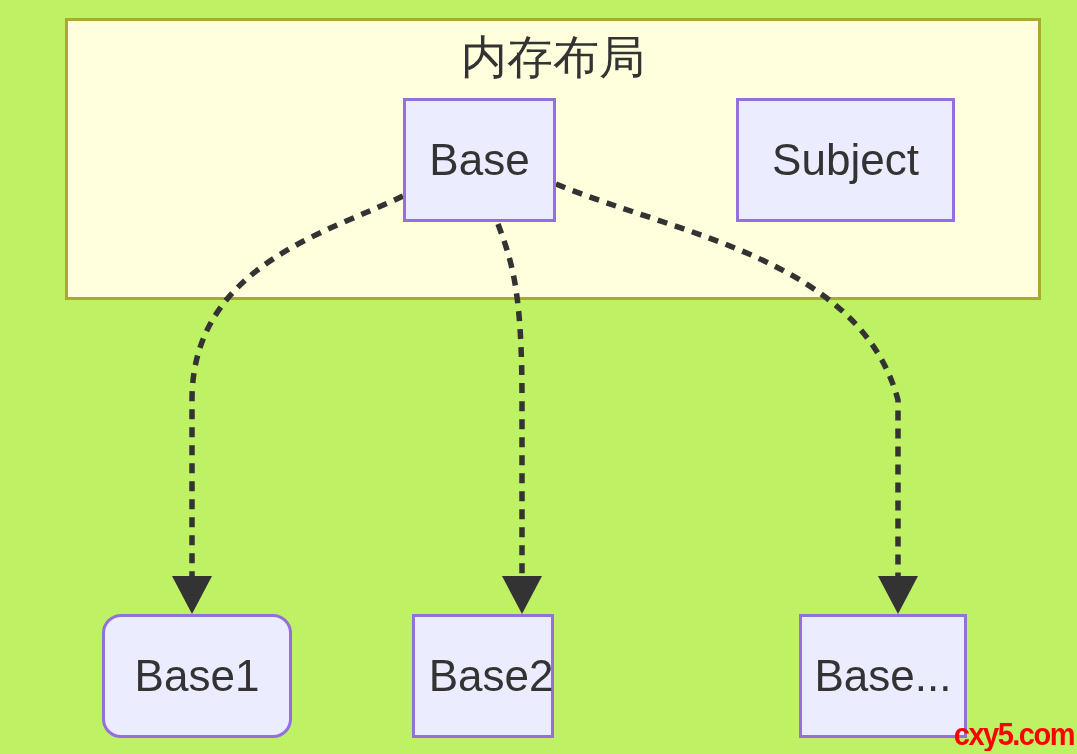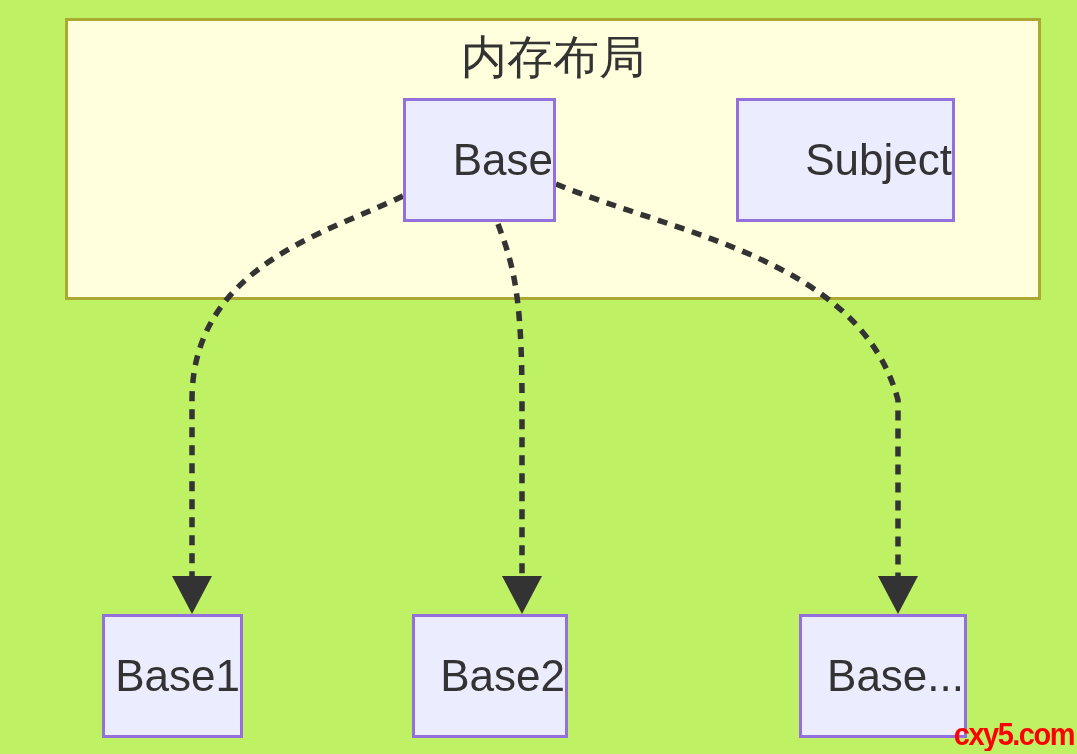--- a/index.html
+++ b/index.html
@@ -34,27 +34,27 @@
     fill:none;stroke:var(--edge-color);stroke-width:5.5;
     stroke-dasharray:10 8;
   }
   .arrow{fill:var(--edge-color);stroke:none;}
 
   
   .node{
     position:absolute;height:124px;
     background:var(--node-fill);
     border:3px solid var(--node-border);
-    display:flex;align-items:center;justify-content:flex-end;
+    display:flex;align-items:center;justify-content:center;
     font-size:44px;color:var(--text-color);
   }
   .node-base{left:403px;top:98px;width:153px;}
   .node-subject{left:736px;top:98px;width:219px;}
-  .node-base1{left:102px;top:614px;width:141px;}
-  .node-base2{left:412px;top:614px;width:156px;padding-left:16px;}
+  .node-base1{left:102px;top:614px;width:190px;border-radius:19px;}
+  .node-base2{left:412px;top:614px;width:142px;padding-left:16px;}
   .node-base-more{left:799px;top:614px;width:168px;}
 
   
   .watermark{
     position:absolute;right:3px;bottom:2px;
     font-size:29px;font-weight:bold;letter-spacing:-1.5px;
     color:var(--watermark-color);
     transform:scaleY(1.05);transform-origin:bottom right;
   }
 </style>

